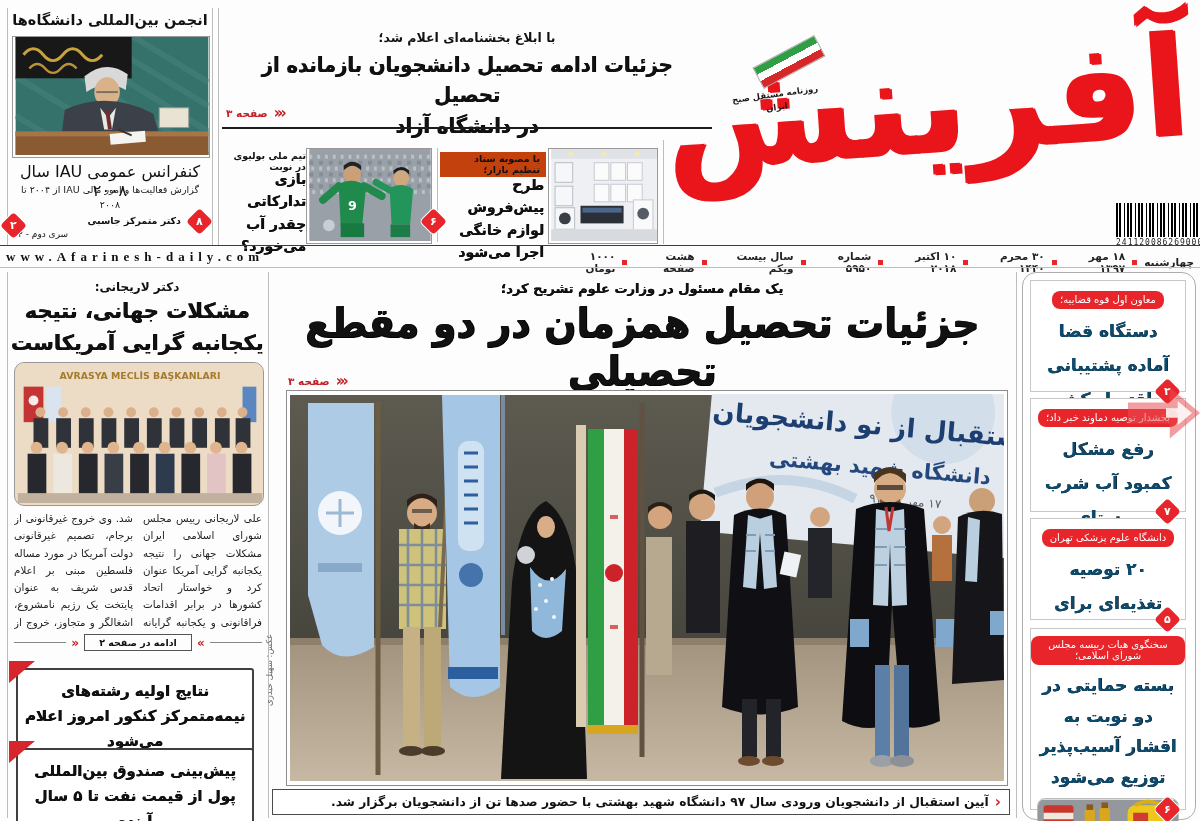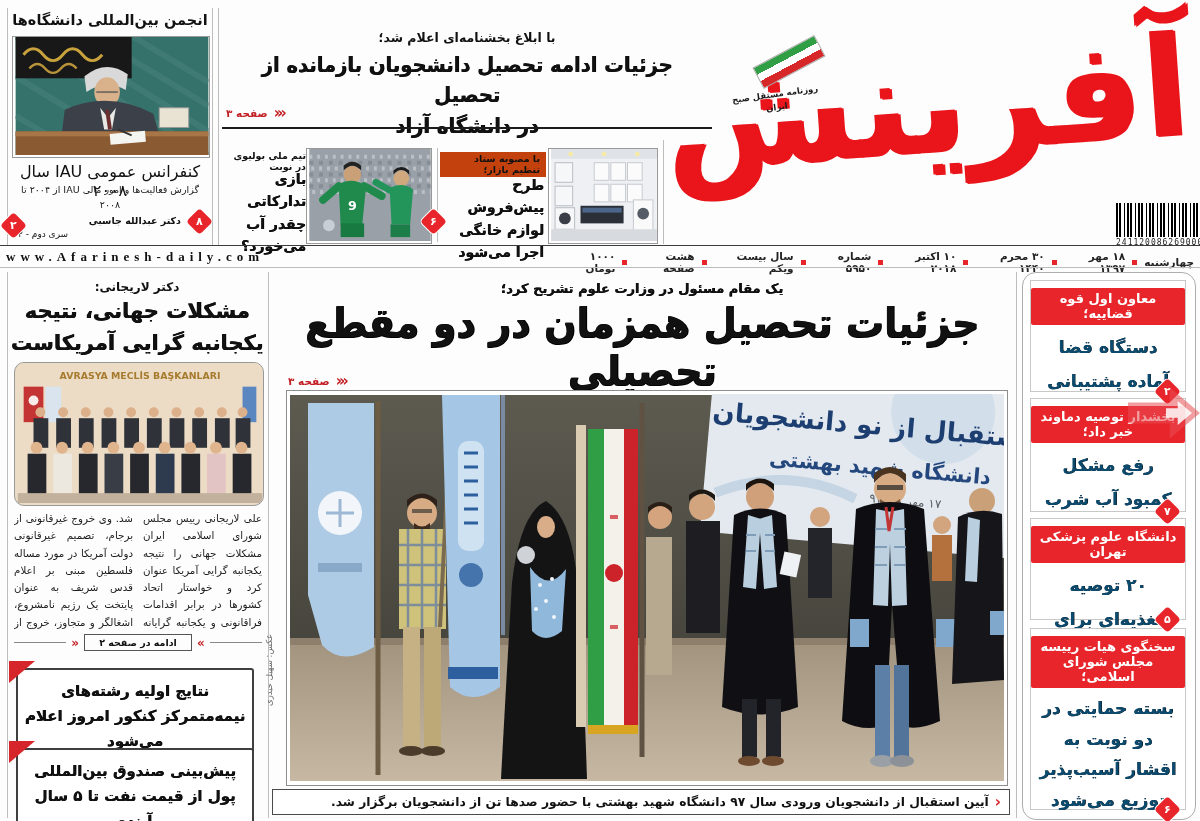--- a/index.html
+++ b/index.html
@@ -72,21 +72,21 @@
   #main-photo-frame{left:286px;top:390px;width:722px;height:396px;border:1px solid #8e8e8e;background:#fff;padding:3px;box-sizing:border-box;}
   #photo-credit{position:absolute;left:264px;top:784px;width:150px;font-size:8.5px;color:#666;
     transform:rotate(-90deg);transform-origin:0 0;}
   #caption-box{left:272px;top:789px;width:738px;height:26px;border:1.5px solid #4a4a4a;background:#fff;
     display:flex;align-items:center;gap:6px;padding:0 8px;box-sizing:border-box;font-size:12.3px;font-weight:bold;}
   #caption-box .cchev{color:#d6252b;font-size:15px;font-weight:bold;}
   
   #sidebar-frame{position:absolute;left:1022px;top:272px;width:172px;height:546px;border:1.5px solid #adadad;border-radius:14px;background:#fff;}
   .sbox{position:absolute;left:1030px;width:156px;border:1px solid #c8c8c8;background:#fff;text-align:center;box-sizing:border-box;}
   .sbox .hdr-wrap{margin-top:7px;}
-  .red-chip{display:inline-block;background:#e8252a;color:#fff;font-size:13px;font-weight:bold;padding:3px 8px 4px;border-radius:2px;max-width:140px;}
+  .red-chip{display:inline-block;background:#e8252a;color:#fff;font-size:10px;font-weight:normal;padding:3px 8px 4px;border-radius:8px;max-width:140px;}
   .sbox .bd{font-size:17px;font-weight:bold;line-height:2.0;padding:5px 8px 2px;color:#0c4a6e;text-shadow:.4px 0 0 #000;}
   .sbox .diamond{left:auto;right:auto;left:unset;bottom:-10px;right:8px;}
   #sbox4-photo{margin:4px auto 12px;width:140px;height:76px;border-radius:8px;overflow:hidden;border:1px solid #bbb;}
   
   #ribbon{position:absolute;left:1128px;top:384px;width:72px;height:58px;z-index:8;
     background:rgba(231,77,82,.55);
     clip-path:polygon(0 32%,58% 32%,58% 6%,100% 50%,58% 94%,58% 68%,0 68%);}
   #ribbon .inner{position:absolute;left:38px;top:17px;width:26px;height:24px;background:rgba(255,255,255,.85);
     clip-path:polygon(0 30%,45% 30%,45% 0,100% 50%,45% 100%,45% 70%,0 70%);}
 </style>
@@ -121,21 +121,21 @@
       <path d="M93 74 l3 20" stroke="#6b2f2f" stroke-width="4"></path>
       <rect x="146" y="72" width="30" height="20" fill="#e8e3d2" stroke="#999"></rect>
       <rect x="0" y="96" width="196" height="24" fill="#8a5a33"></rect>
       <rect x="0" y="96" width="196" height="5" fill="#a87546"></rect>
       <rect x="96" y="97" width="36" height="11" fill="#f4f4f0" transform="rotate(-5 114 102)"></rect>
       <path d="M104 94 l14 6" stroke="#333" stroke-width="2"></path>
     </svg>
   </div>
   <div class="abs center" id="iau-line1">کنفرانس عمومی IAU سال ۲۰۰۸</div>
   <div class="abs center" id="iau-line2">گزارش فعالیت‌ها و امور مالی IAU از ۲۰۰۴ تا ۲۰۰۸</div>
-  <div class="abs" id="iau-author">دکتر عبدالله جاسبی</div>
+  <div class="abs" id="iau-author">دکتر متمرکز جاسبی</div>
   <div class="abs" id="iau-series">سری دوم - ۲</div>
   <div class="diamond" style="left:4px;top:216px;">
       <span>۲</span>
     </div>
   <div class="diamond" style="left:190px;top:212px;">
       <span>۸</span>
     </div>
 
   <div class="vline" style="left:218px;top:8px;height:238px;"></div>
   <div class="abs center" id="topstory-kicker">با ابلاغ بخشنامه‌ای اعلام شد؛</div>

